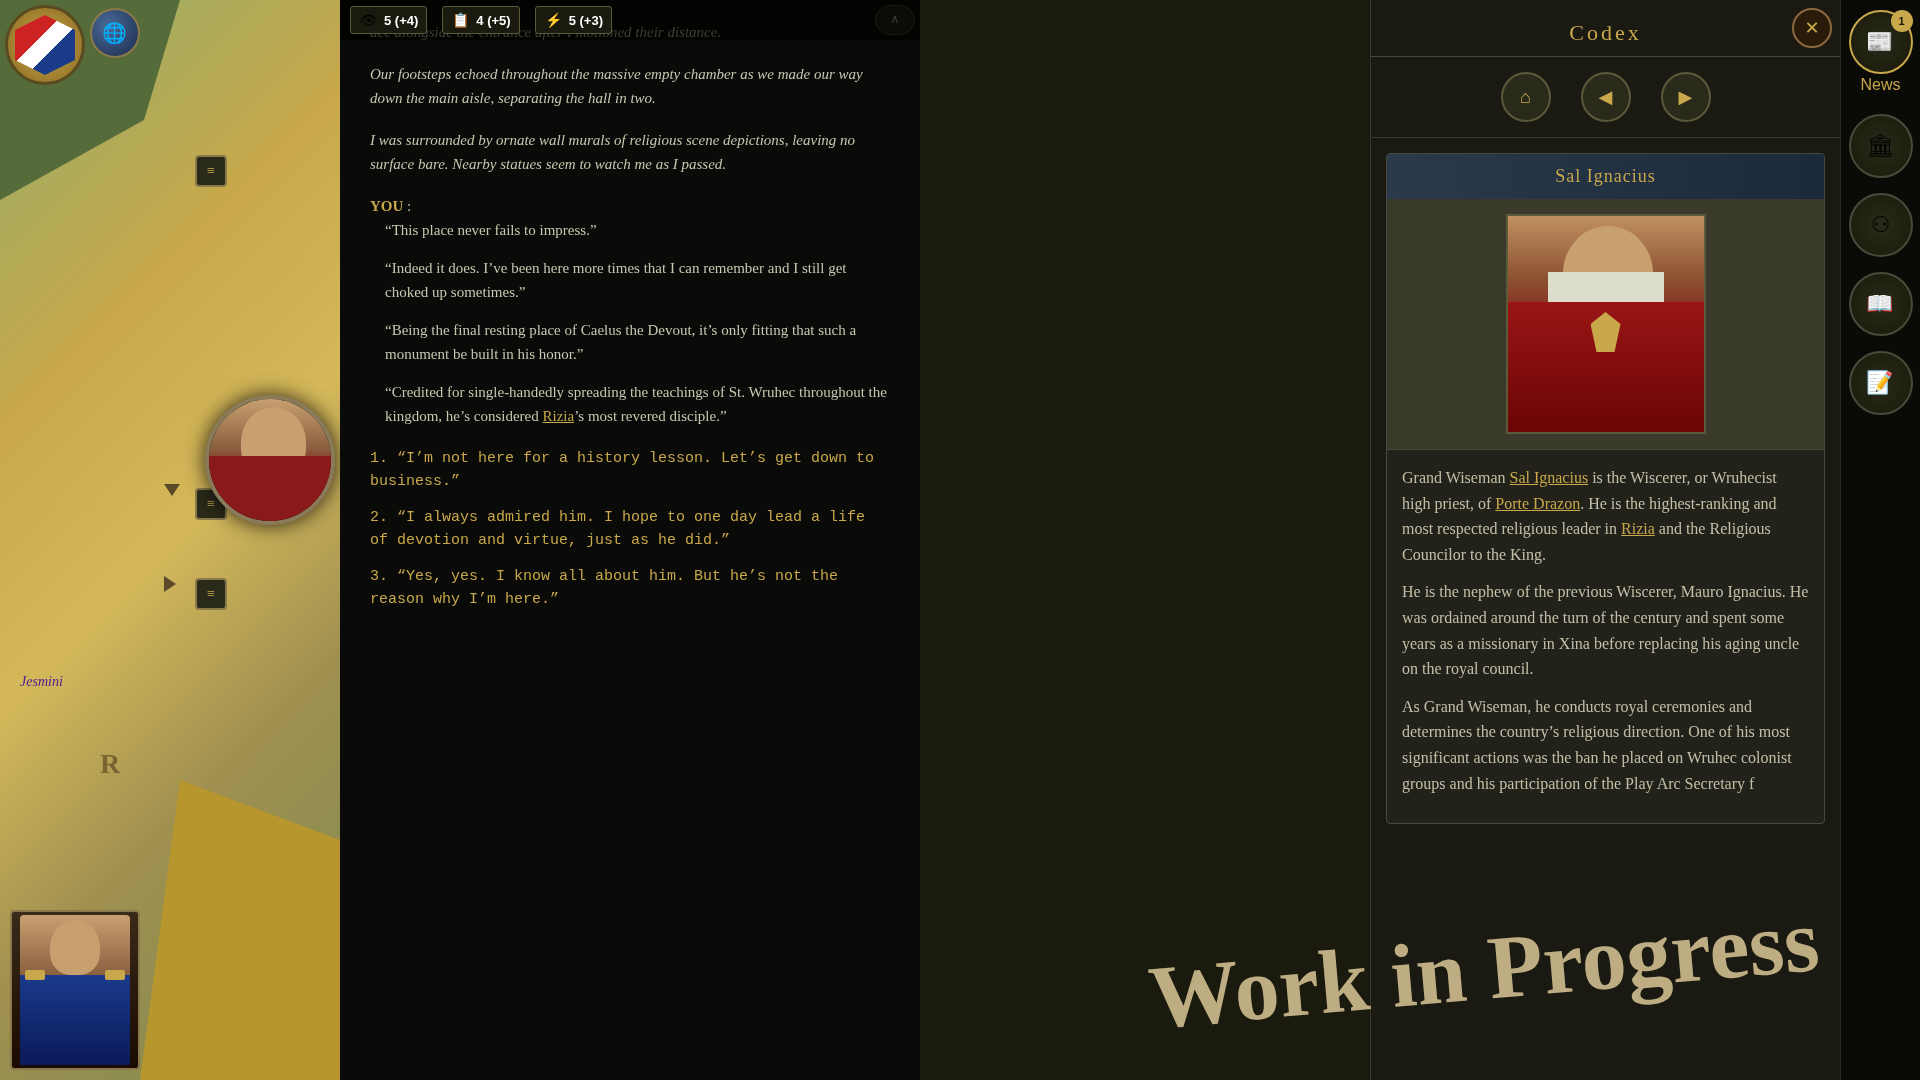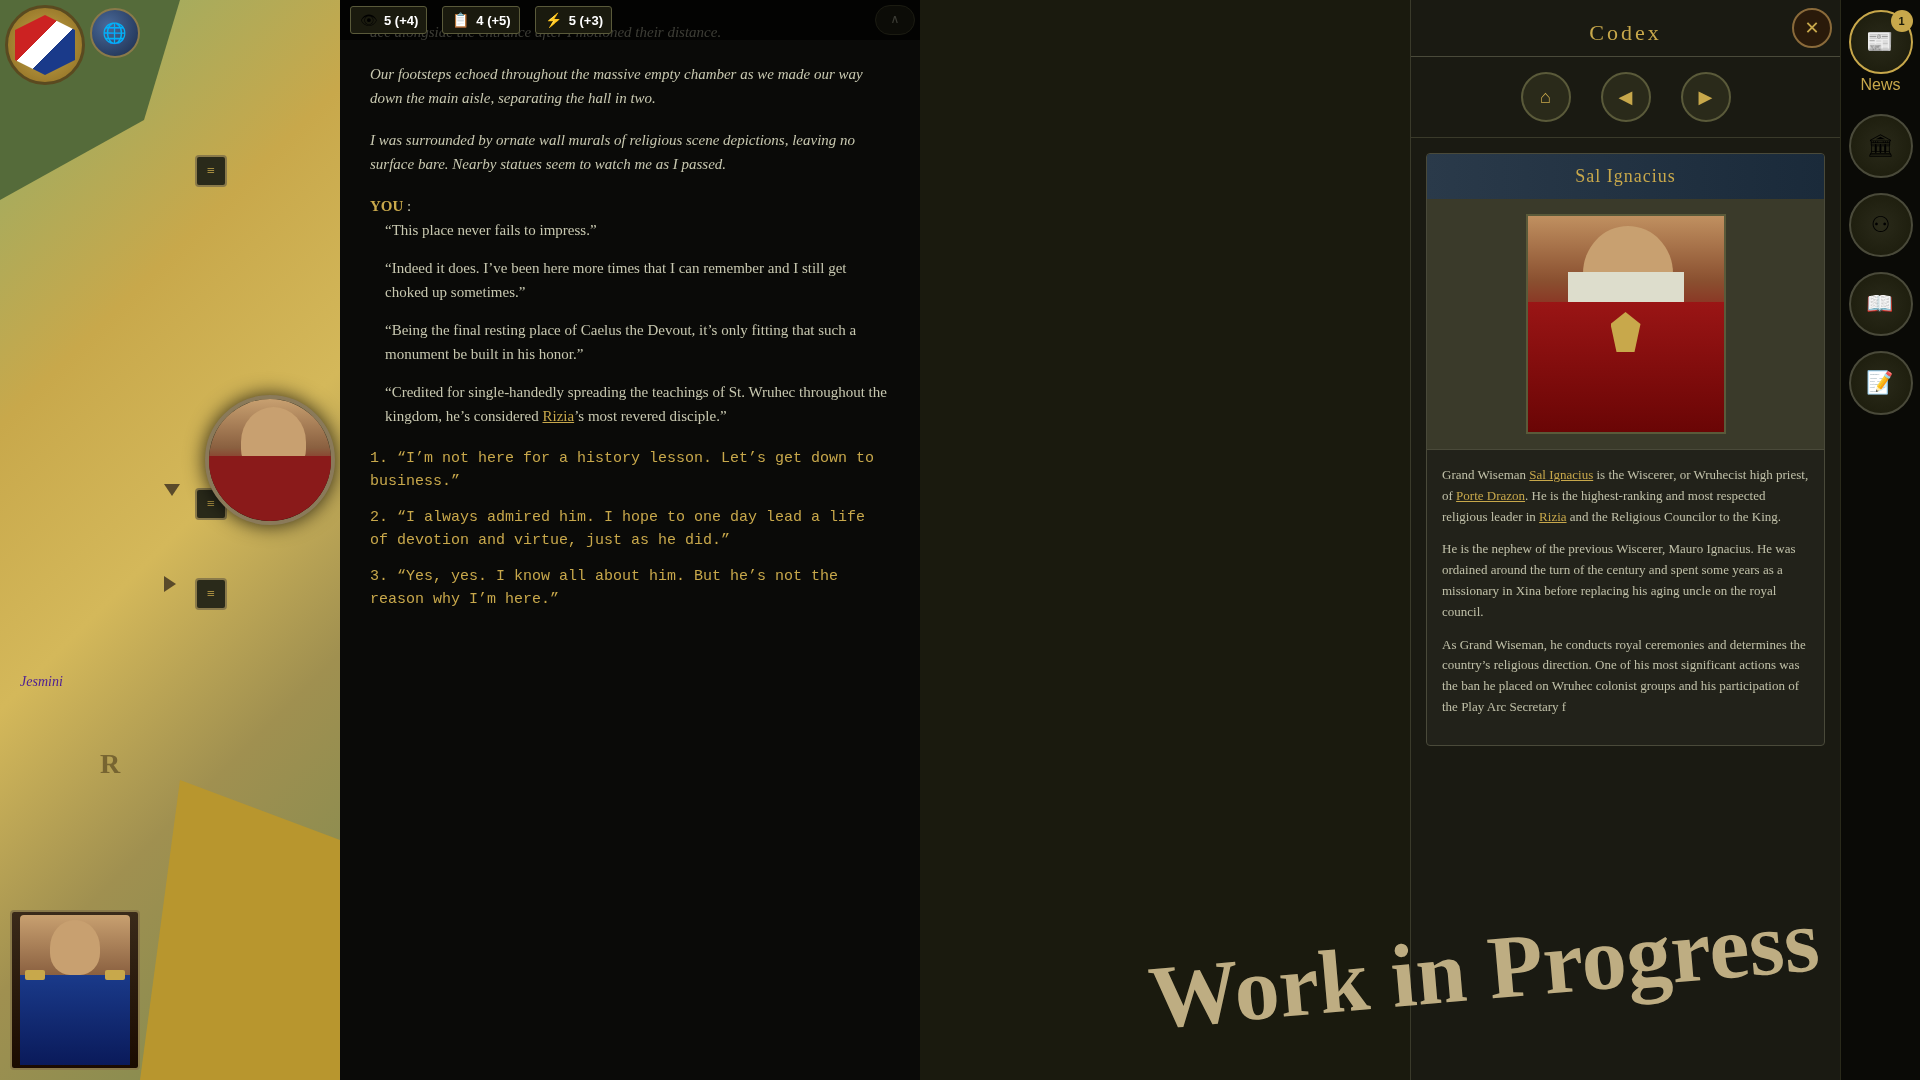--- a/index.html
+++ b/index.html
@@ -318,21 +318,21 @@
       display: flex; align-items: center; justify-content: center;
       cursor: pointer;
       color: #c8c8b0;
       font-size: 12px;
     }
 
     
     #codex-panel {
       position: absolute;
       right: 80px; top: 0;
-      width: 430px;
+      width: 470px;
       height: 1080px;
       background: #1a1a12;
       border-left: 1px solid #3a3a2a;
     }
 
     .codex-header {
       text-align: center;
       padding: 20px 0 10px;
       border-bottom: 1px solid #4a4a3a;
     }
@@ -436,21 +436,21 @@
       bottom: 80px; left: 50%;
       transform: translateX(-50%);
       width: 30px; height: 40px;
       background: #c8a84b;
       clip-path: polygon(50% 0%, 100% 30%, 80% 100%, 20% 100%, 0% 30%);
     }
 
     .codex-text {
       padding: 15px;
       color: #c0c0a8;
-      font-size: 13px;
+      font-size: 16px;
       line-height: 1.6;
     }
 
     .codex-text p {
       margin-bottom: 12px;
     }
 
     .codex-link {
       color: #c8a84b;
       text-decoration: underline;

